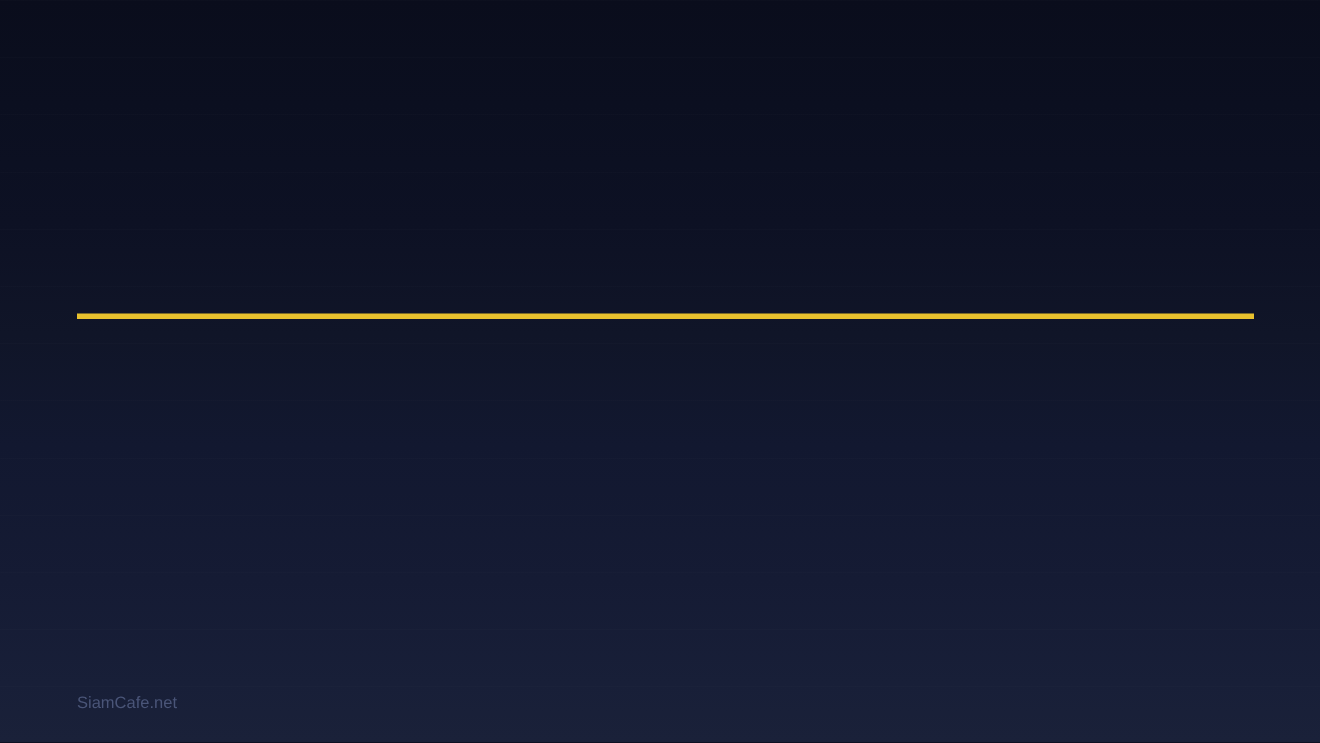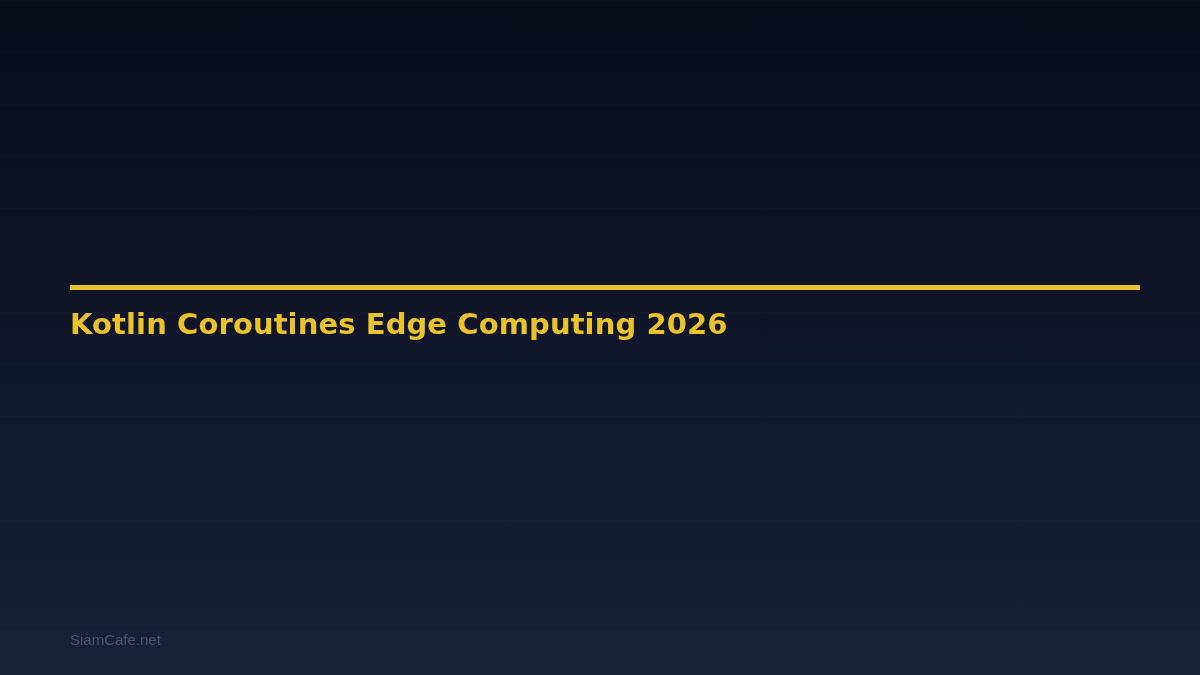--- a/index.html
+++ b/index.html
@@ -81,17 +81,16 @@
 </style>
 </head>
 <body>
 
 <div id="slide">
 
   <div id="slide-banding"></div>
 
   <div id="accent-bar"></div>
 
-  <h1 id="slide-title">Kotlin Coroutines Edge Computing 2026</h1>
 
   <div id="slide-footer">SiamCafe.net</div>
 
 </div>
 
 </body></html>

